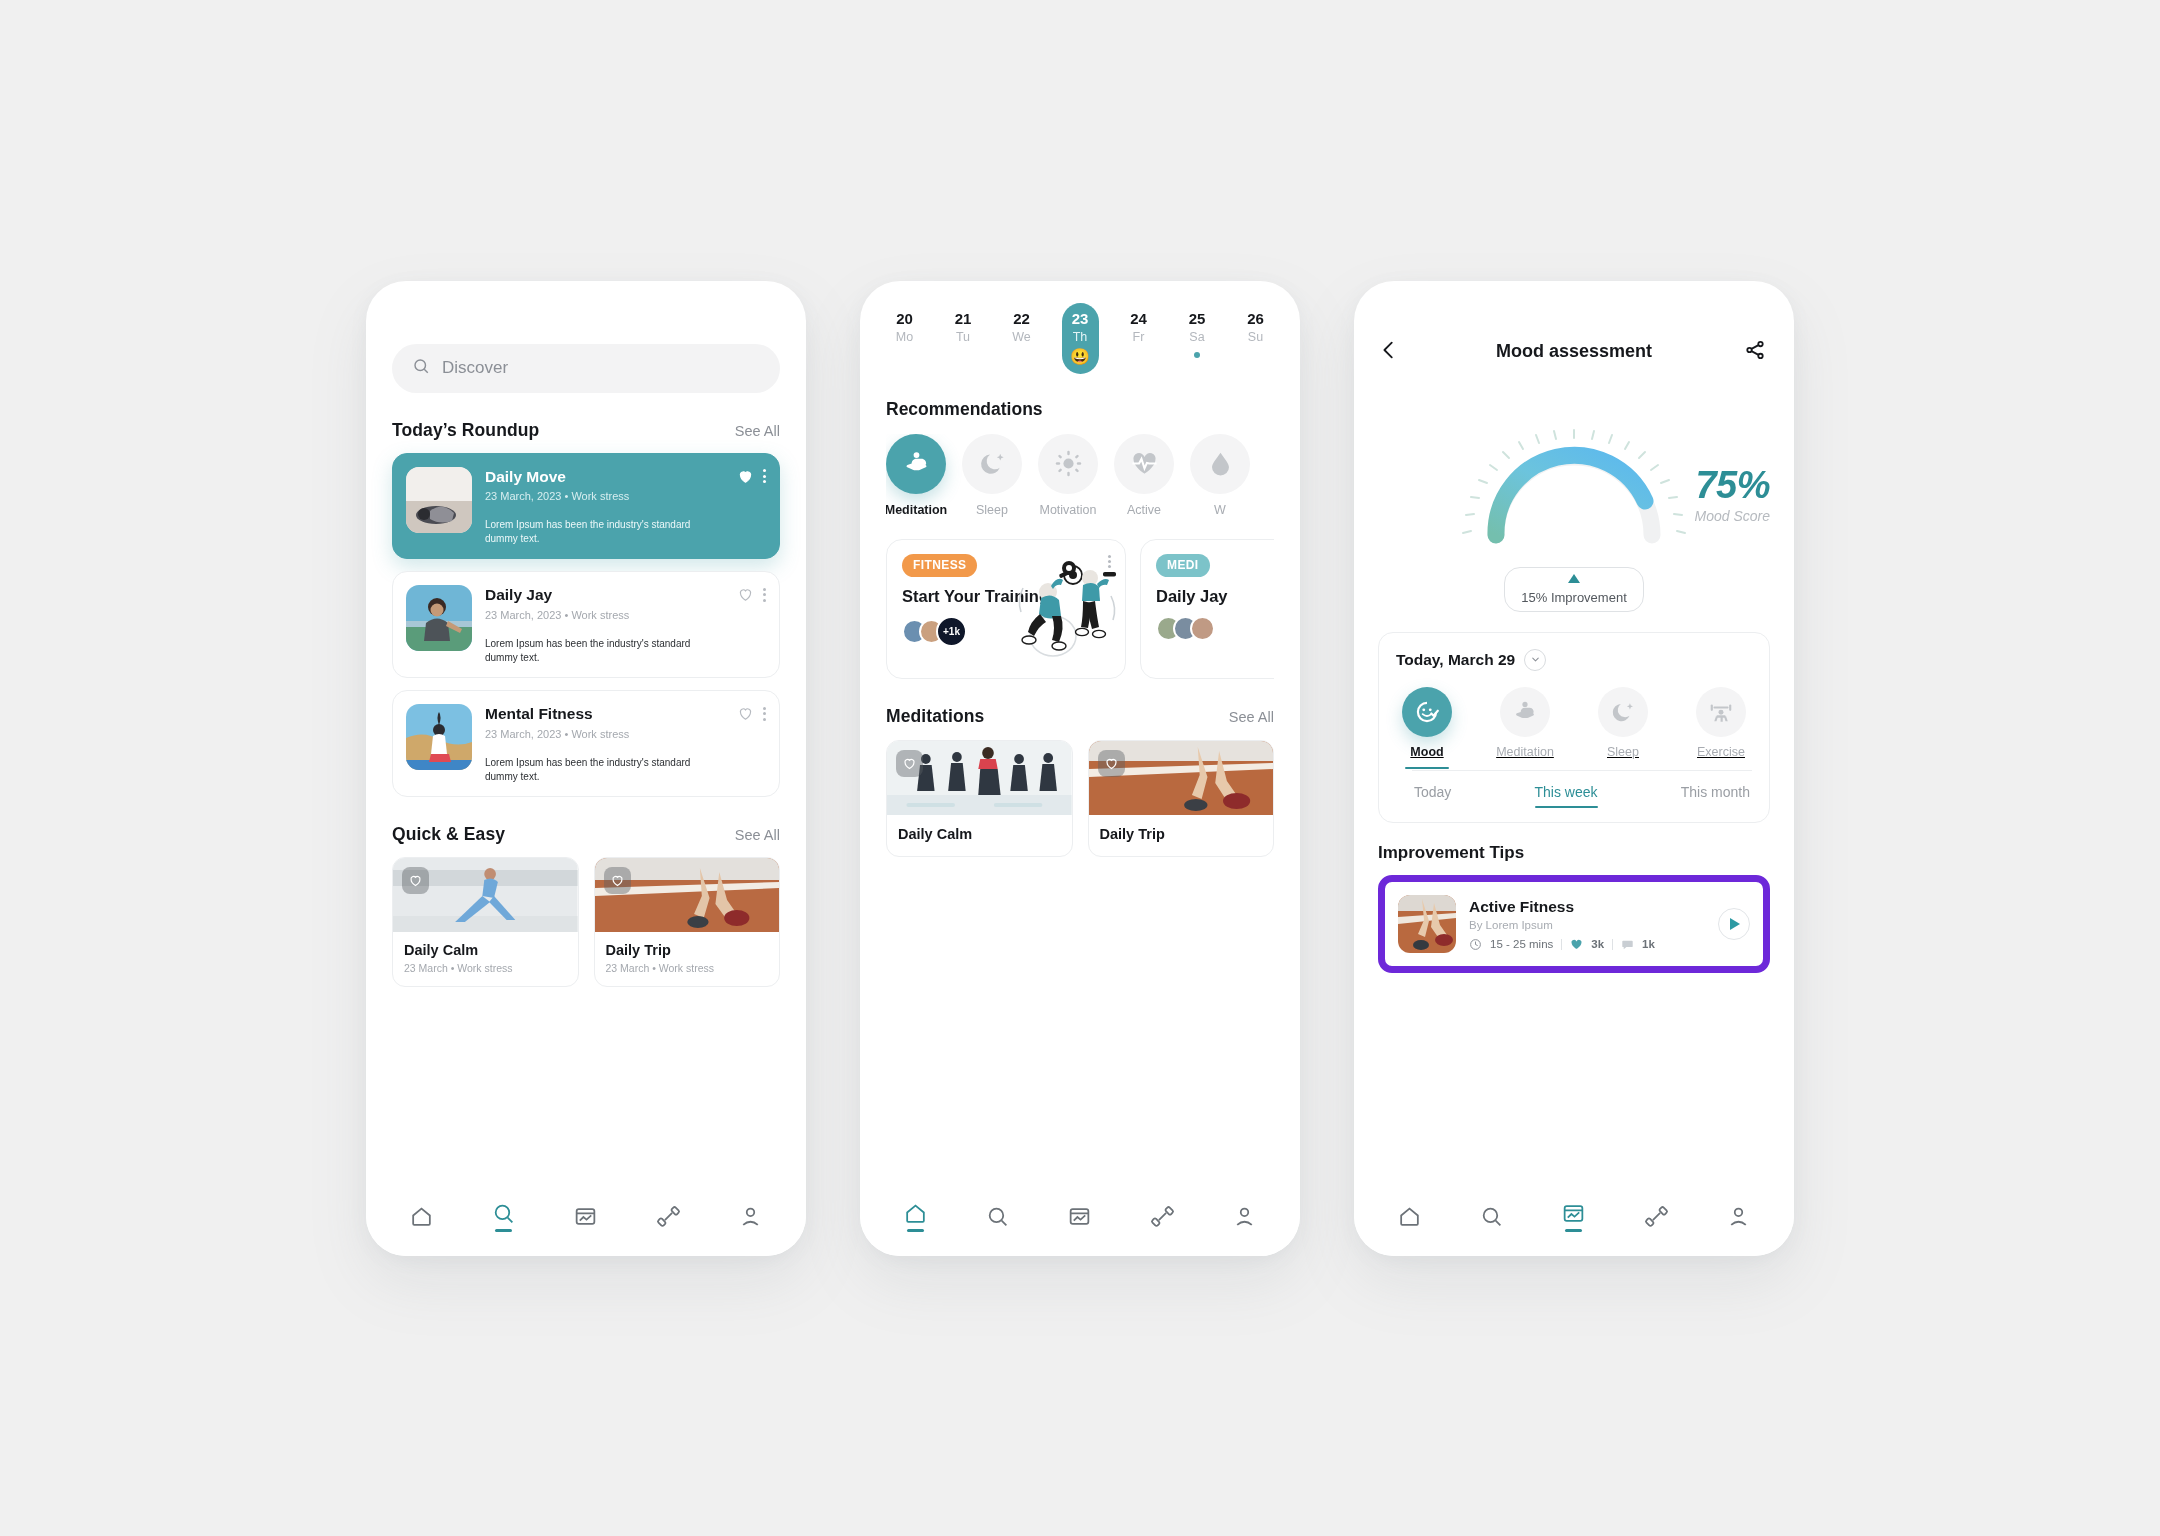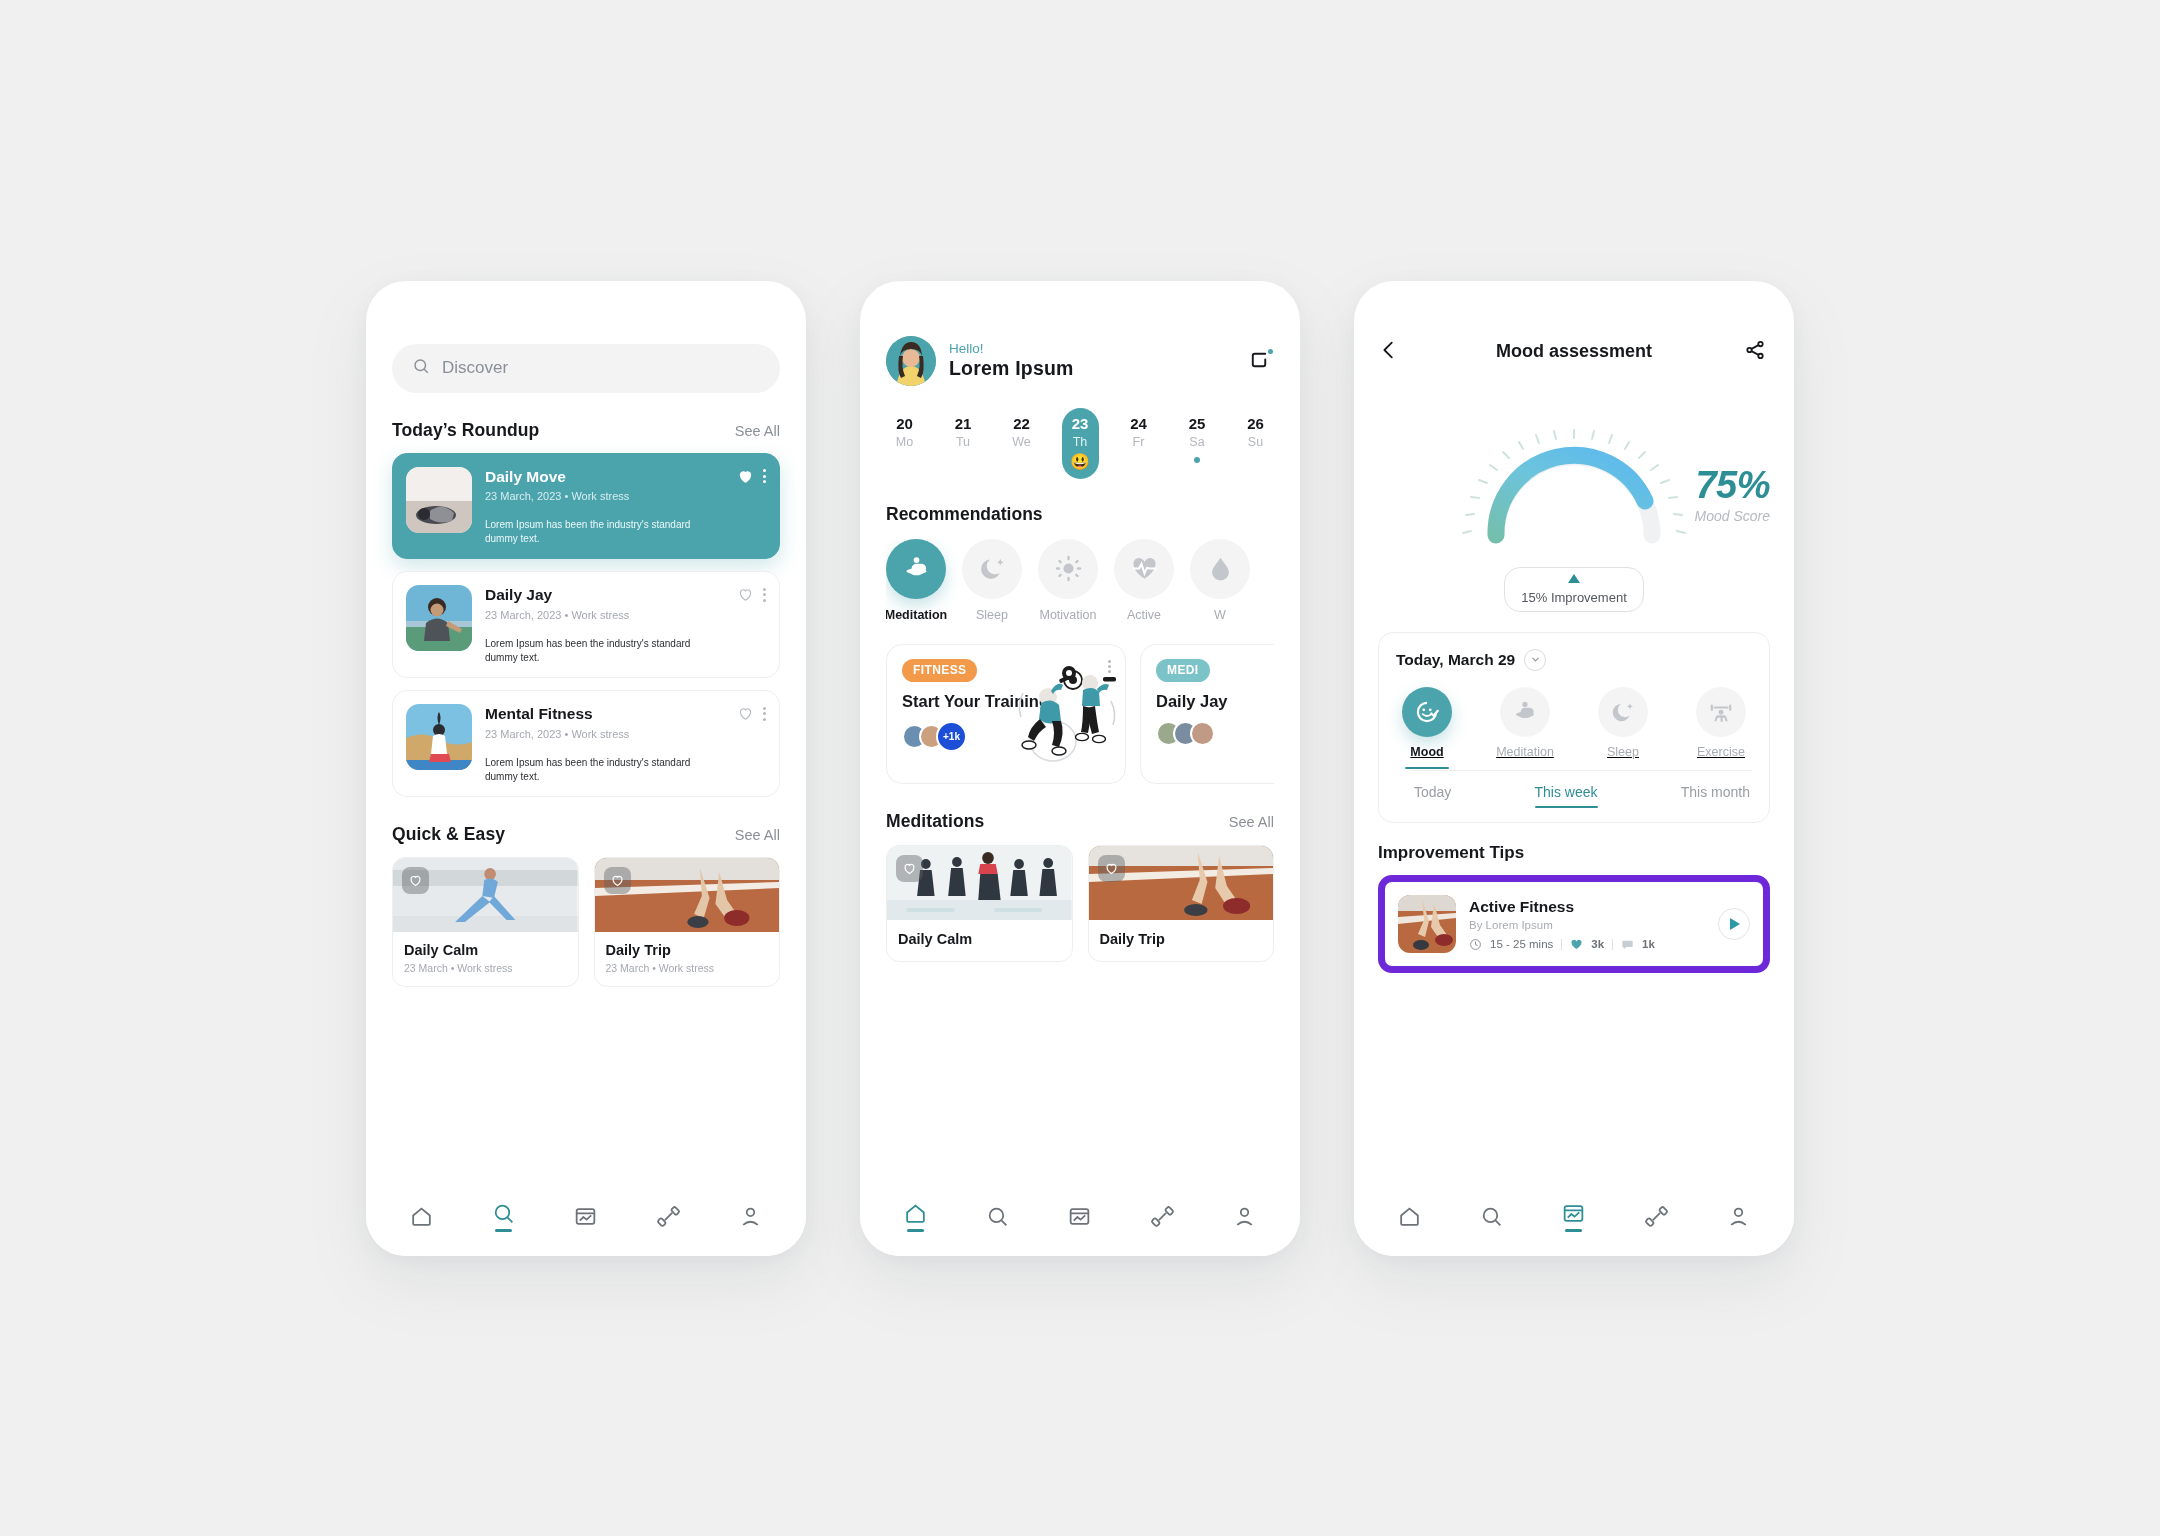--- a/index.html
+++ b/index.html
@@ -195,21 +195,21 @@
   }
   .badge {
     display: inline-block; font-size: 12px; font-weight: bold; color: #fff;
     padding: 4.5px 11px; border-radius: 12px; letter-spacing: .4px;
   }
   .promo .pt { font-size: 16.5px; font-weight: bold; color: #16181c; margin-top: 9px; line-height: 1.22; }
   .stack { display: flex; align-items: center; margin-top: 10px; }
   .stack .av { width: 25px; height: 25px; border-radius: 50%; border: 2px solid #fff; margin-left: -8px; }
   .stack .av:first-child { margin-left: 0; }
   .stack .more {
-    width: 31px; height: 31px; border-radius: 50%; background: #1d4ed8;
+    width: 31px; height: 31px; border-radius: 50%; background: #0f172a;
     color: #fff; font-size: 10px; font-weight: bold;
     display: flex; align-items: center; justify-content: center;
     margin-left: -8px; border: 2px solid #fff;
   }
   .promo .pdots { position: absolute; right: 14px; top: 15px; }
   .illus { position: absolute; right: 6px; top: 18px; width: 112px; height: 104px; }
 
   .medgrid { display: flex; gap: 15px; margin-top: 13px; }
   .medcard { flex: 1; border-radius: 13px; overflow: hidden; border: 1px solid #eceef0; background: #fff; }
   .medimg { height: 74px; position: relative; }
@@ -505,42 +505,20 @@
 
         </div>
       </div>
     </div>
   </div>
 
   <div class="phone">
     <div class="screen">
       <div class="content p2">
 
-        <div class="hdr2">
-          <div class="avatar">
-            <svg viewBox="0 0 50 50" width="50" height="50">
-              <circle cx="25" cy="25" r="25" fill="#4ba3ac"></circle>
-              <path d="M10 50 q4 -20 15 -20 q11 0 15 20 z" fill="#f2d26a"></path>
-              <circle cx="25" cy="22" r="9" fill="#e9b894"></circle>
-              <path d="M14 20 q2 -14 11 -14 q10 0 11 14 q-2 -7 -11 -7 q-9 0 -11 7" fill="#3a2b22"></path>
-              <path d="M13 20 q-2 16 2 22 l4 -2 q-4 -9 -2 -20 z" fill="#3a2b22"></path>
-              <path d="M37 20 q2 16 -2 22 l-4 -2 q4 -9 2 -20 z" fill="#3a2b22"></path>
-            </svg>
-          </div>
-          <div class="greet">
-            <div class="h">Hello!</div>
-            <div class="n">Lorem Ipsum</div>
-          </div>
-          <div class="bellbtn">
-            <svg viewBox="0 0 24 24">
-                <path d="M18 6 H7 a2 2 0 0 0 -2 2 v9 a2 2 0 0 0 2 2 h9 a2 2 0 0 0 2 -2 v-5" stroke-linecap="round"></path>
-              </svg>
-            <span class="bdot"></span>
-          </div>
-        </div>
 
         <div class="daysrow">
           <div class="day">
             <span class="num">20</span>
             <span class="dow">Mo</span>
           </div>
           <div class="day">
             <span class="num">21</span>
             <span class="dow">Tu</span>
           </div>

